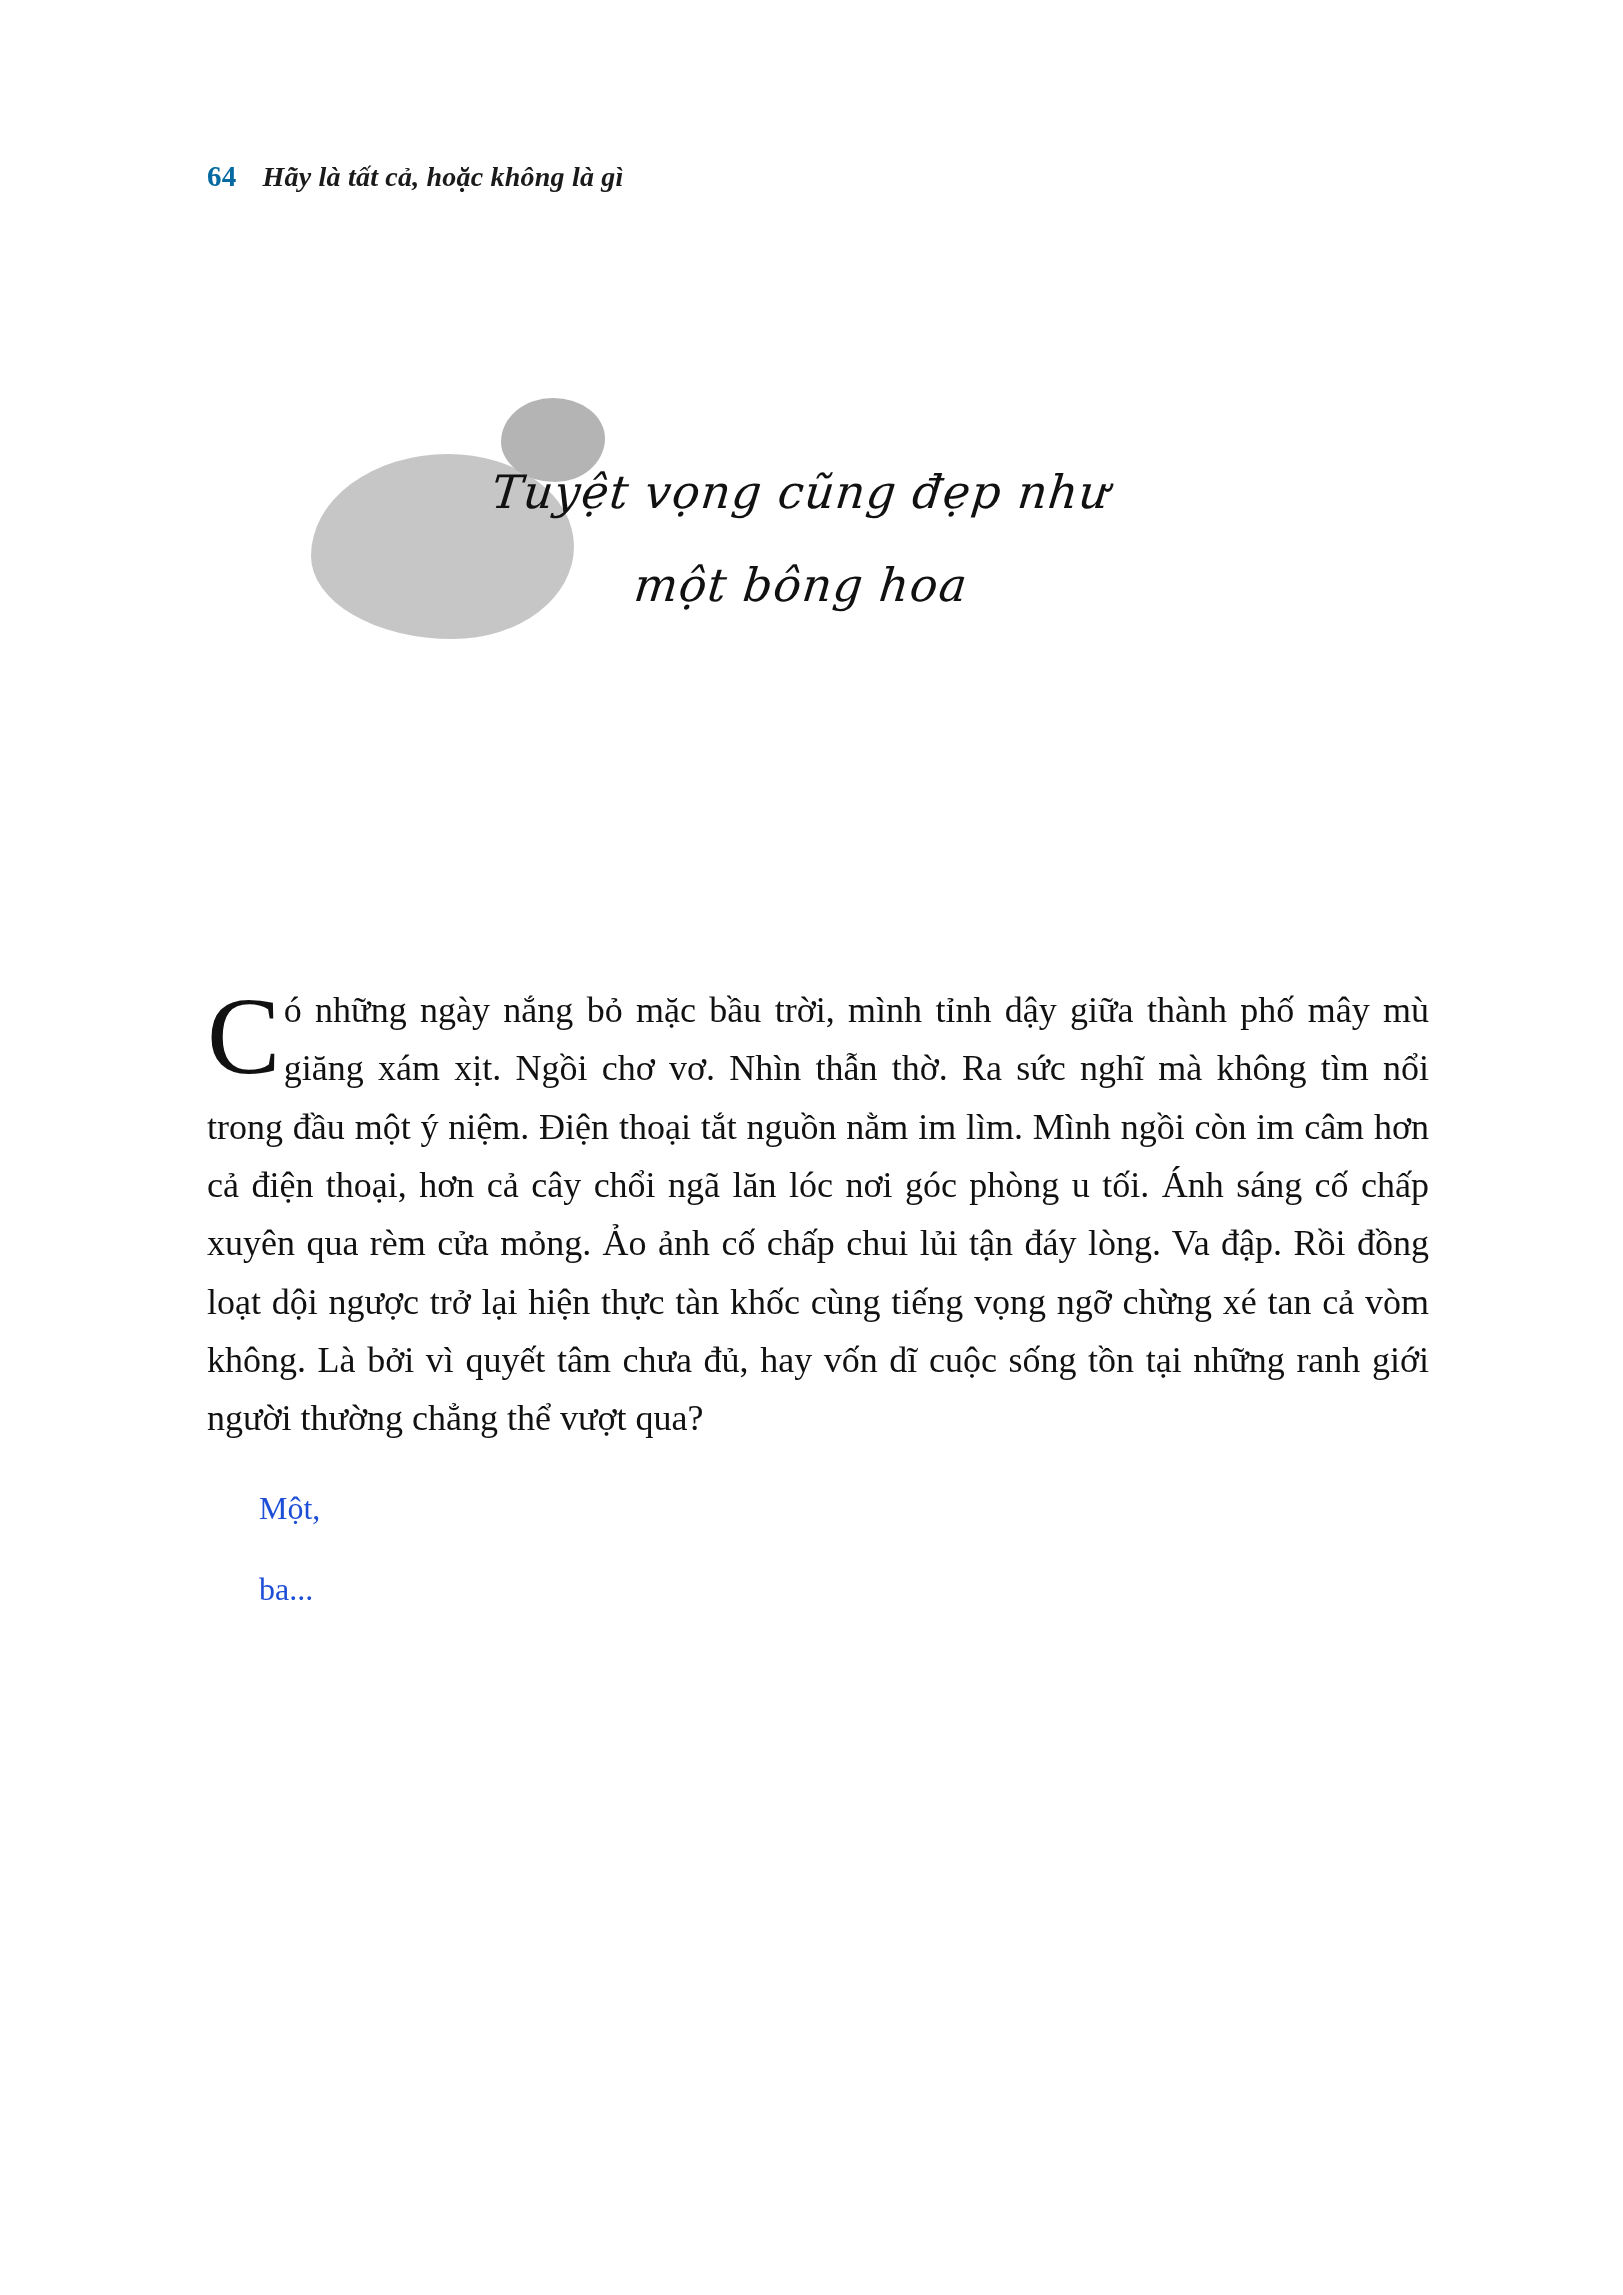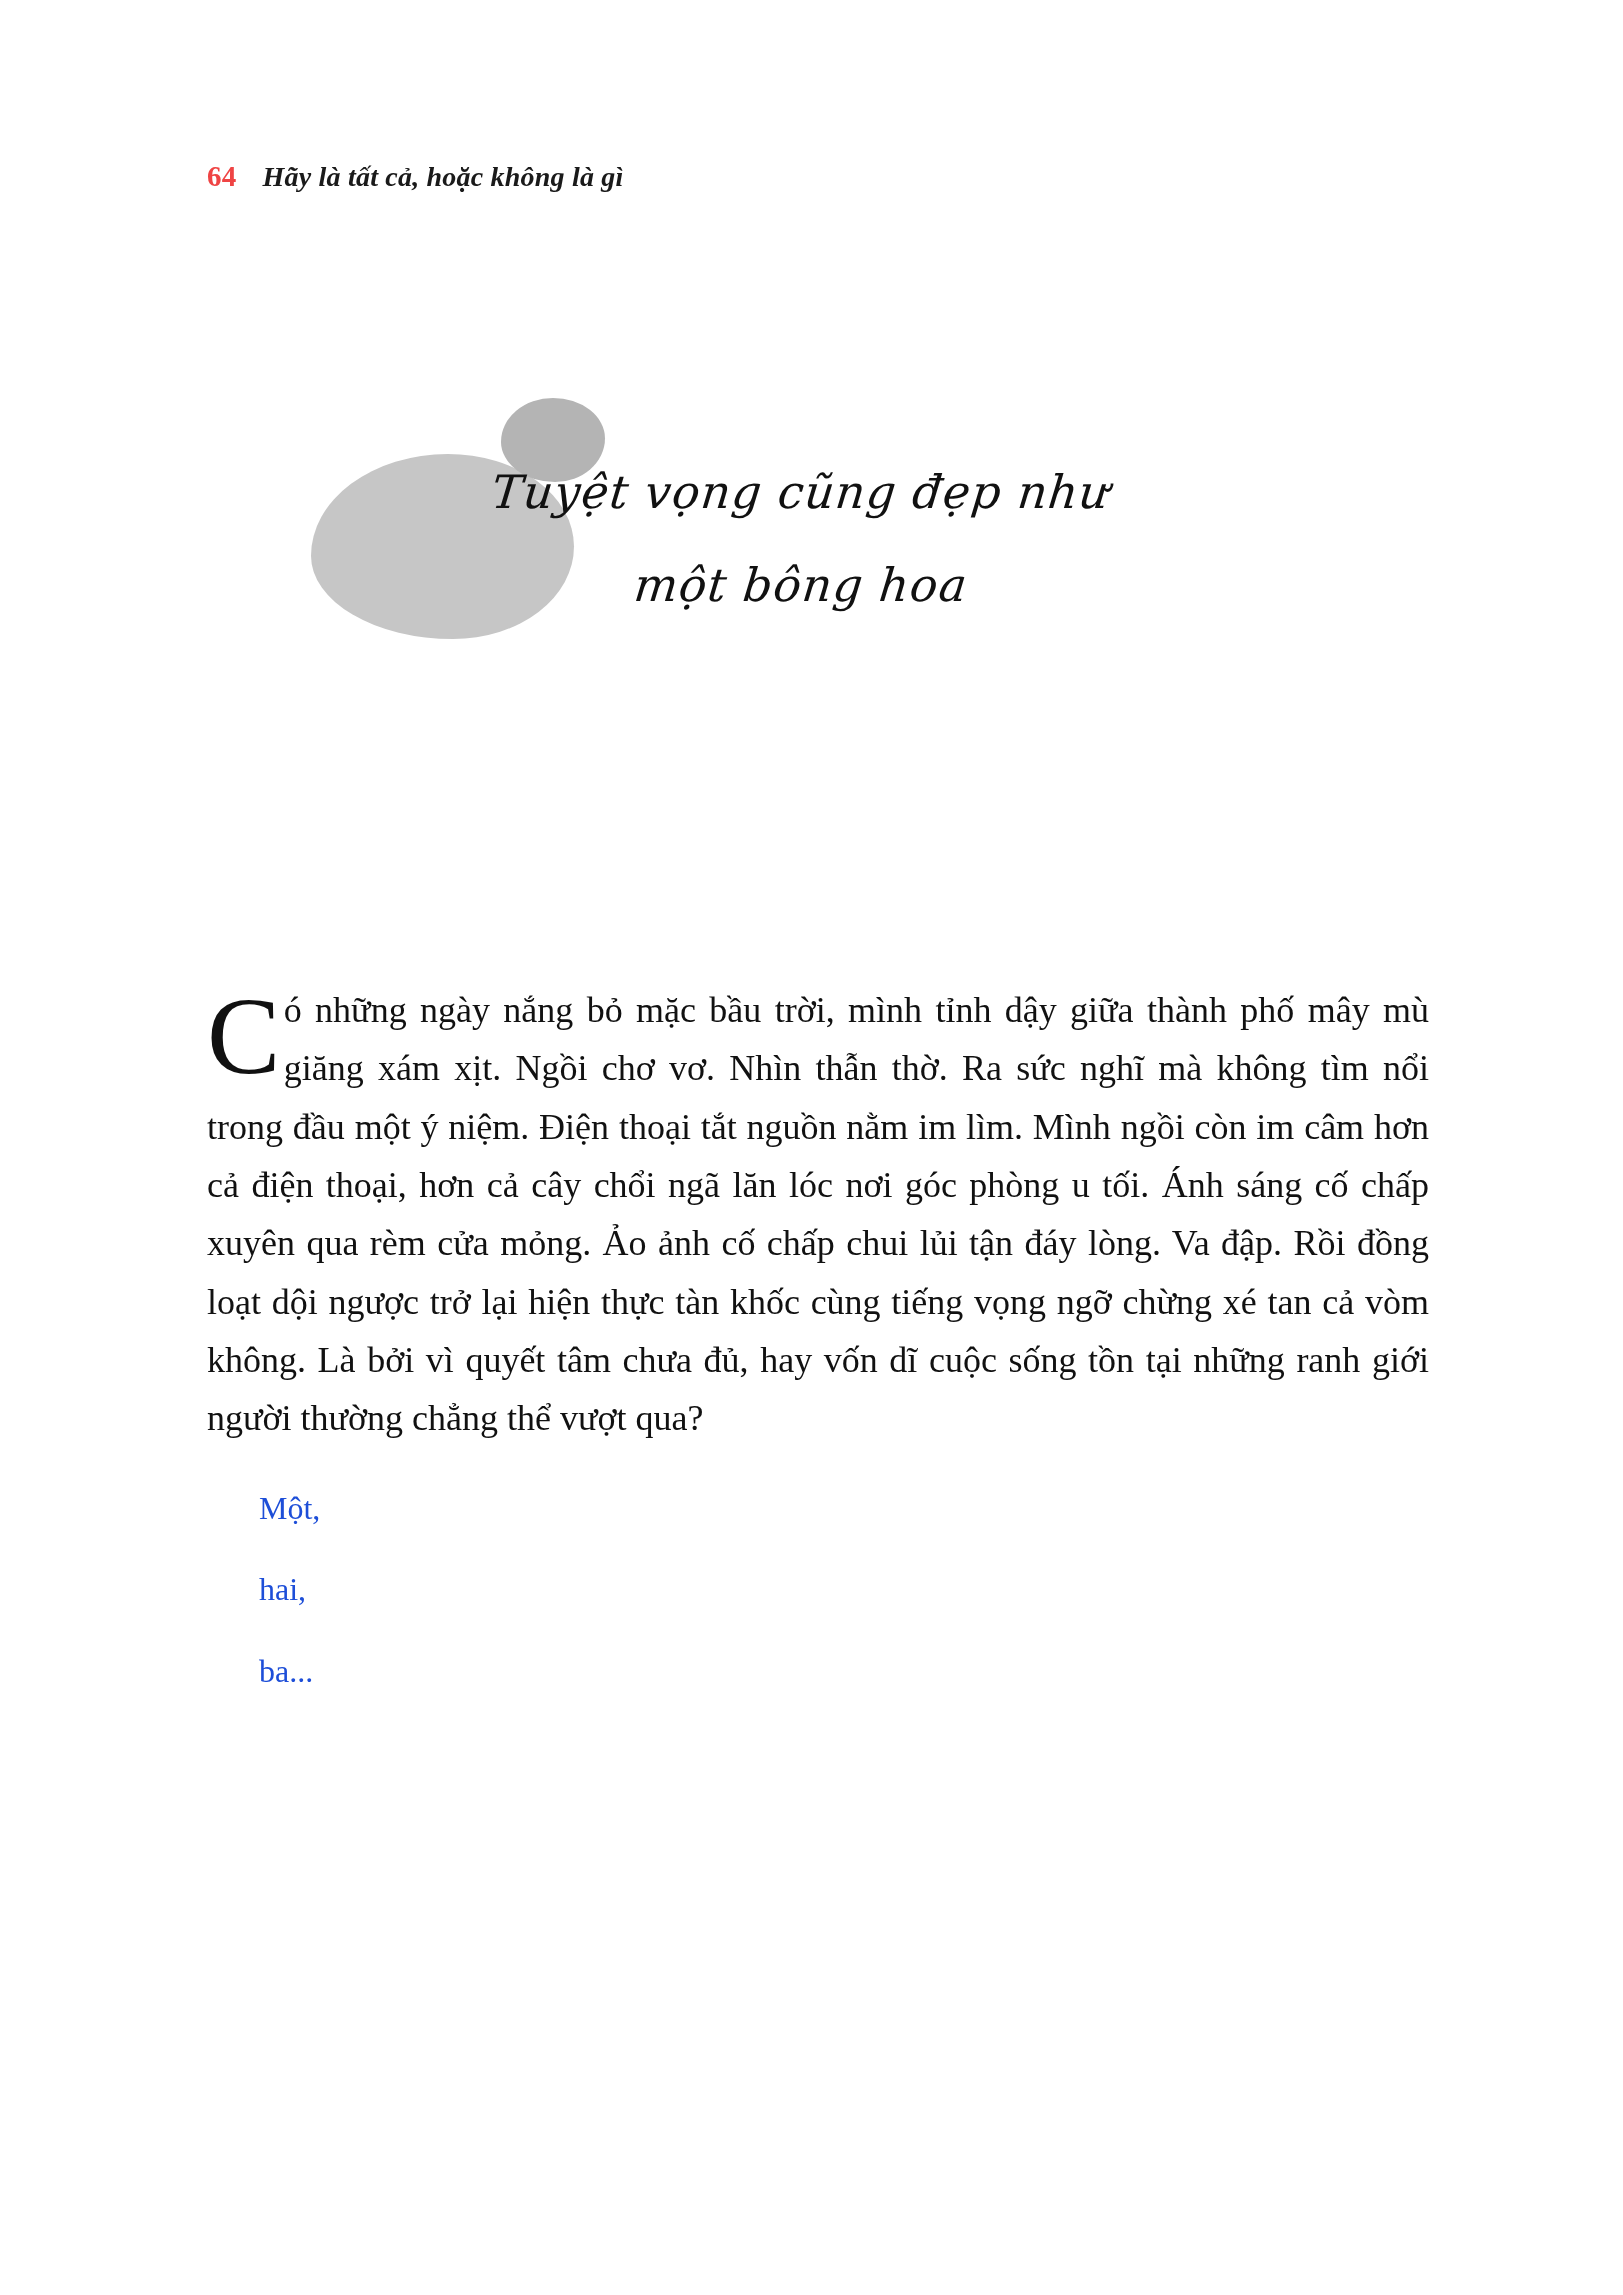--- a/index.html
+++ b/index.html
@@ -30,21 +30,21 @@
     display: flex;
     align-items: baseline;
     gap: 26px;
     white-space: nowrap;
   }
   .running-head .folio {
     font-family: "Liberation Serif", serif;
     font-weight: 700;
     font-size: 29px;
     letter-spacing: 0.3px;
-    color: #ef4444;
+    color: #0369a1;
     text-align: right;
   }
   .running-head .book-title {
     font-family: "Liberation Serif", serif;
     font-style: italic;
     font-weight: 700;
     font-size: 28px;
     letter-spacing: 0.2px;
     color: #1a1a1a;
   }
@@ -162,18 +162,17 @@
       <div class="line line1">Tuyệt vọng cũng đẹp như</div>
       <div class="line line2">một bông hoa</div>
     </div>
   </div>
 
   <div class="body-copy">
     <p class="para first">
       <span class="dropcap">C</span><span>ó những ngày nắng bỏ mặc bầu trời, mình tỉnh dậy giữa thành phố mây mù giăng xám xịt. Ngồi chơ vơ. Nhìn thẫn thờ. Ra sức nghĩ mà không tìm nổi trong đầu một ý niệm. Điện thoại tắt nguồn nằm im lìm. Mình ngồi còn im câm hơn cả điện thoại, hơn cả cây chổi ngã lăn lóc nơi góc phòng u tối. Ánh sáng cố chấp xuyên qua rèm cửa mỏng. Ảo ảnh cố chấp chui lủi tận đáy lòng. Va đập. Rồi đồng loạt dội ngược trở lại hiện thực tàn khốc cùng tiếng vọng ngỡ chừng xé tan cả vòm không. Là bởi vì quyết tâm chưa đủ, hay vốn dĩ cuộc sống tồn tại những ranh giới người thường chẳng thể vượt qua?</span>
     </p>
     <p class="short-line gap-before">Một,</p>
-    <p class="short-line gap-small">hai,</p>
     <p class="short-line gap-small">ba...</p>
   </div>
 
 </div>
 
 
 </body></html>

